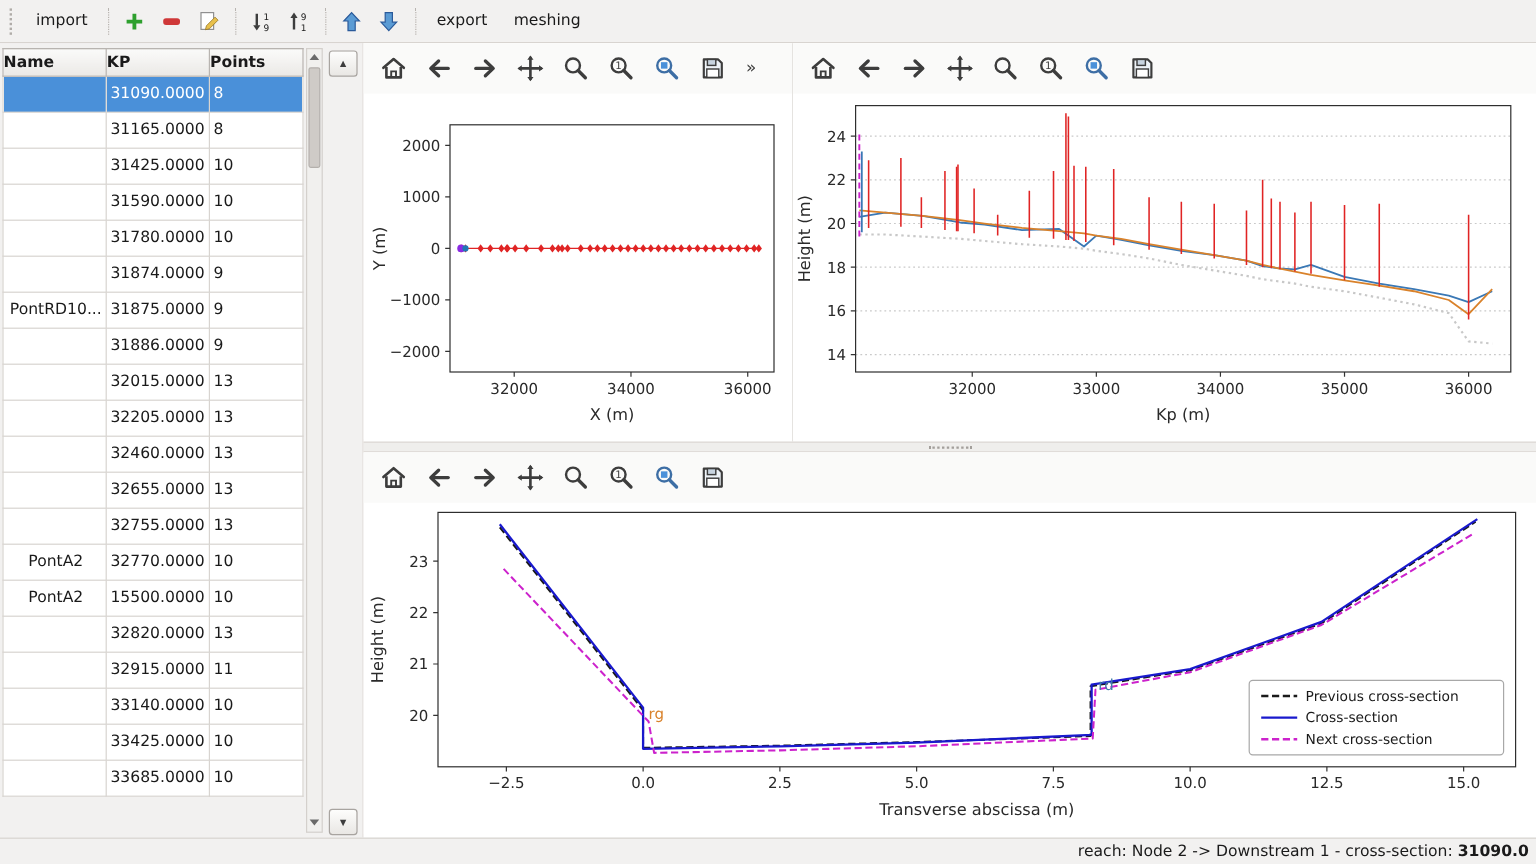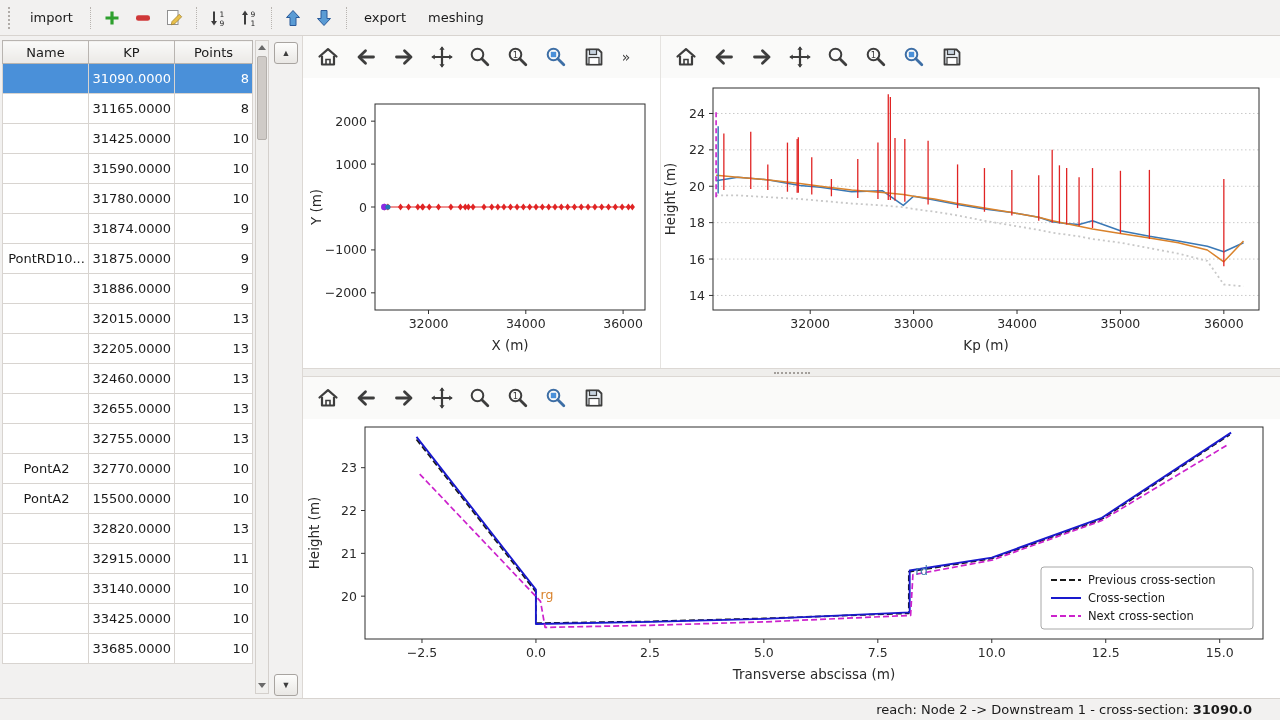--- a/index.html
+++ b/index.html
@@ -13,25 +13,25 @@
   .menu-label{padding:5px 9px;cursor:default}
   .mb-btn{width:27px;height:27px;border:none;background:transparent;display:flex;align-items:center;justify-content:center;cursor:pointer}
   .separator{width:1px;height:22px;border-left:1px dotted #b8b4b0;margin:0 4px}
 
   
   .content{display:flex;height:662px;flex:none}
 
   
   .left-panel{width:302px;flex:none;display:flex;padding:4px 0 0 2px;background:#f2f1f0}
   table{border-collapse:collapse;table-layout:fixed;width:250px;background:#fff;align-self:flex-start}
-  th{height:23px;font-weight:normal;font-size:13px;background:linear-gradient(#fafaf9,#ebe9e6);border:1px solid #b8b4b0;text-align:center}
+  th{height:23px;font-weight:bold;font-size:13px;background:linear-gradient(#fafaf9,#ebe9e6);border:1px solid #b8b4b0;text-align:left}
   td{height:30px;font-size:13px;border:1px solid #d8d4d0;padding:0 3px;overflow:hidden;white-space:nowrap;background:#fff}
   .col-name{width:86px}.col-kp{width:86px}.col-points{width:78px}
   td.col-name{text-align:center;padding-left:5px}
-  td.col-kp,td.col-points{text-align:right}
+  td.col-kp,td.col-points{text-align:left}
   tr.selected td{background:#4a90d9;color:#fff}
 
   .vscroll{width:14px;height:654px;background:#f1f0ee;border:1px solid #d4d0cc;display:flex;flex-direction:column;margin-left:2px;flex:none}
   .scroll-btn{height:14px;flex:none;cursor:pointer}
   .scroll-btn.up::after{content:"";display:block;margin:4px auto 0;width:0;height:0;border-left:4px solid transparent;border-right:4px solid transparent;border-bottom:5px solid #6a6a6a}
   .scroll-btn.down::after{content:"";display:block;margin:4px auto 0;width:0;height:0;border-left:4px solid transparent;border-right:4px solid transparent;border-top:5px solid #6a6a6a}
   .scroll-thumb{height:84px;background:#cfcbc7;border:1px solid #b4b0ac;border-radius:2px;margin:1px;flex:none;cursor:grab}
   .scroll-filler{flex:1}
   .btncol{width:34px;flex:none;display:flex;flex-direction:column;align-items:center;padding:2px 0}
   .nav-btn{width:24px;height:22px;border:1px solid #a8a4a0;background:linear-gradient(#fdfdfc,#e9e7e4);border-radius:3px;font-size:9px;color:#3d3d3d;cursor:pointer;display:flex;align-items:center;justify-content:center}
@@ -51,21 +51,21 @@
   .bottom-section{flex:1;display:flex;flex-direction:column;background:#fff}
 
   
   svg text{font-family:"DejaVu Sans",sans-serif}
   .tick{font-size:12.5px;fill:#2a2a2a}
   .axlabel{font-size:13.5px;fill:#2a2a2a}
   .legendtxt{font-size:11.5px;fill:#1a1a1a}
   .anno{font-size:12.5px}
 
   
-  .statusbar{height:22px;flex:none;background:#f2f1f0;border-top:1px solid #d8d4d0;display:flex;align-items:center;justify-content:flex-end;padding:0 28px;font-size:13px}
+  .statusbar{height:22px;flex:none;background:#f2f1f0;border-top:1px solid #d8d4d0;display:flex;align-items:center;justify-content:flex-end;padding:0 6px;font-size:13px}
   .statusbar span{white-space:pre}
 </style>
 </head>
 <body>
 
 <div class="app">
 
   <div class="menubar">
     <div class="grip"></div>
     <div class="menu-label">import</div>

